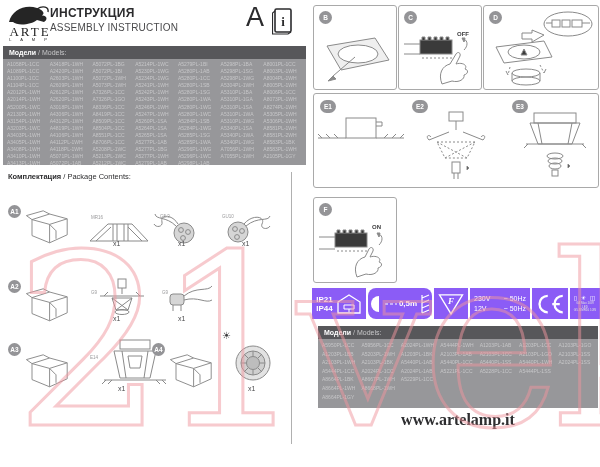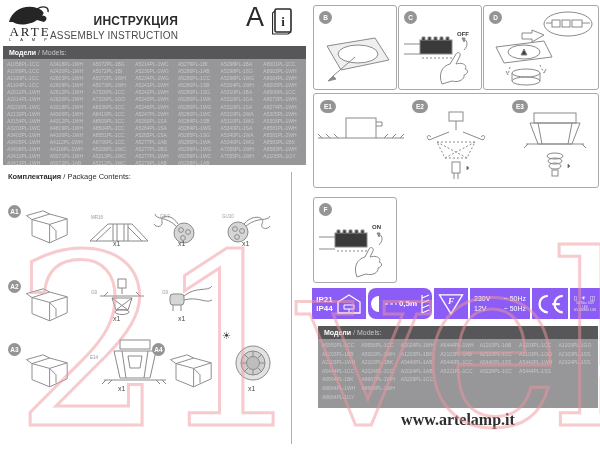--- a/index.html
+++ b/index.html
@@ -4,21 +4,21 @@
 <style>
   html,body{margin:0;padding:0;background:#fff;}
   .page{position:relative;width:600px;height:467px;background:#ffffff;overflow:hidden;
         font-family:"Liberation Sans", sans-serif;color:#3a3a3c;}
   svg{display:block;}
   .lineart{stroke:#8a8a8a;fill:none;stroke-width:1;}
   
   .logo{position:absolute;left:7px;top:2px;width:46px;text-align:center;}
   .logo-brand{font-family:"Liberation Serif", serif;font-size:13px;letter-spacing:2px;color:#1d1d1d;line-height:11px;}
   .logo-sub{font-size:4px;letter-spacing:4px;color:#1d1d1d;}
-  .title-block{position:absolute;left:50px;top:14px;text-align:right;}
+  .title-block{position:absolute;left:50px;top:6px;}
   .title-ru{font-size:12px;font-weight:bold;color:#2b2b2d;letter-spacing:.3px;}
   .title-en{font-size:10px;color:#4a4a4c;margin-top:2px;letter-spacing:.2px;}
   .doc-letter{position:absolute;left:246px;top:2px;font-size:27px;color:#2b2b2d;font-weight:normal;}
   .booklet{position:absolute;left:272px;top:7px;}
   
   .models{position:absolute;background:#97979a;}
   .models-top{left:3px;top:46px;width:303px;height:119px;}
   .models-bottom{left:318px;top:326px;width:280px;height:82px;}
   .models-head{background:#57575a;color:#fff;font-size:7px;padding:2px 0 2px 6px;height:9px;line-height:9px;}
   .models-head b{font-weight:bold;}

